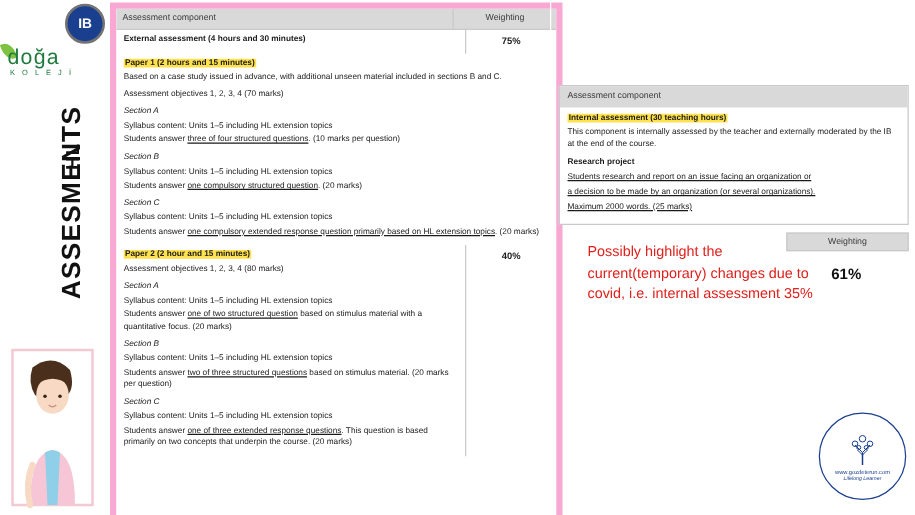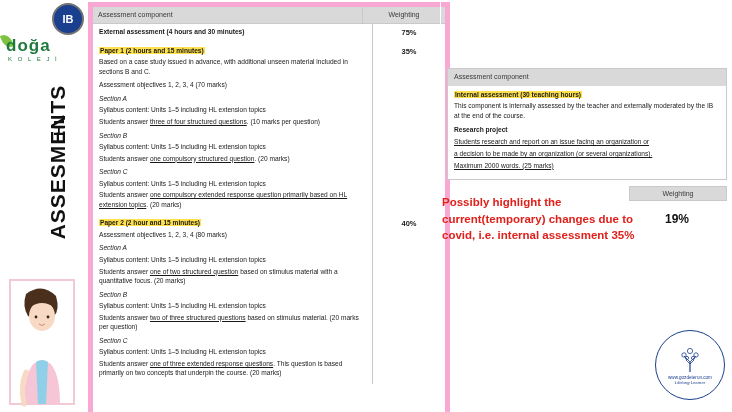--- a/index.html
+++ b/index.html
@@ -24,21 +24,21 @@
   .ib-badge{
     position:absolute;left:52px;top:3px;width:28px;height:28px;border-radius:50%;
     background:#1a3f8f;color:#fff;font-size:11px;font-weight:bold;
     display:flex;align-items:center;justify-content:center;
     border:2px solid #737373;
   }
   .logo-doga{
     position:absolute;left:6px;top:36px;width:70px;height:30px;
   }
   .logo-doga .dg{
-    font-size:17px;font-weight:bold;color:#1f7a3d;letter-spacing:1px;
+    font-size:17px;font-weight:normal;color:#1f7a3d;letter-spacing:1px;
   }
   .logo-doga .dg2{font-size:6px;color:#1f7a3d;letter-spacing:2px;margin-left:2px;}
   .leaf{
     position:absolute;left:2px;top:34px;width:10px;height:14px;
     background:#7ec242;border-radius:0 80% 0 80%;transform:rotate(-20deg);
   }
   .vert-title{
     position:absolute;left:-42px;top:150px;width:200px;
     transform:rotate(-90deg);transform-origin:center;
     font-size:21px;font-weight:bold;letter-spacing:1px;color:#111;
@@ -84,22 +84,22 @@
   .weighting-box{
     position:absolute;left:629px;top:186px;width:96px;
     border:1px solid #c9c9c9;background:#d9d9d9;
     font-size:7px;color:#3a3a3a;text-align:center;padding:3px 0;
   }
   .weighting-val{
     position:absolute;left:629px;top:212px;width:96px;text-align:center;
     font-size:12px;font-weight:bold;color:#111;
   }
   .note{
-    position:absolute;left:442px;top:194px;width:200px;
-    color:#e0201b;font-size:11.5px;font-weight:bold;line-height:1.45;
+    position:absolute;left:470px;top:194px;width:200px;
+    color:#e0201b;font-size:11.5px;font-weight:normal;line-height:1.45;
   }
   
   .seal{
     position:absolute;left:655px;top:330px;width:68px;height:68px;
     border:1px solid #1a3f8f;border-radius:50%;
     display:flex;flex-direction:column;align-items:center;justify-content:center;
   }
   .seal .url{font-size:4.6px;color:#1a3f8f;margin-top:1px;}
   .seal .tag{font-size:4.2px;color:#1a3f8f;font-style:italic;}
   .divider{
@@ -162,21 +162,20 @@
       <p><span>Students answer </span><span class="u">three of four structured questions</span><span>. (10 marks per question)</span></p>
 
       <p class="sec">Section B</p>
       <p>Syllabus content: Units 1–5 including HL extension topics</p>
       <p><span>Students answer </span><span class="u">one compulsory structured question</span><span>. (20 marks)</span></p>
 
       <p class="sec">Section C</p>
       <p>Syllabus content: Units 1–5 including HL extension topics</p>
       <p><span>Students answer </span><span class="u">one compulsory extended response question primarily based on HL extension topics</span><span>. (20 marks)</span></p>
     </div>
-    <div class="c2 pct b">35%</div>
   </div>
 
   <div class="trow">
     <div class="c1">
       <p><span class="hl">Paper 2 (2 hour and 15 minutes)</span></p>
       <p>Assessment objectives 1, 2, 3, 4 (80 marks)</p>
 
       <p class="sec">Section A</p>
       <p>Syllabus content: Units 1–5 including HL extension topics</p>
       <p><span>Students answer </span><span class="u">one of two structured question</span><span> based on stimulus material with a quantitative focus. (20 marks)</span></p>
@@ -202,21 +201,21 @@
     <p><span class="hl">Internal assessment (30 teaching hours)</span></p>
     <p>This component is internally assessed by the teacher and externally moderated by the IB at the end of the course.</p>
     <p class="b" style="margin-top:4px">Research project</p>
     <p class="ul">Students research and report on an issue facing an organization or</p>
     <p class="ul">a decision to be made by an organization (or several organizations).</p>
     <p class="ul">Maximum 2000 words. (25 marks)</p>
   </div>
 </div>
 
 <div class="weighting-box">Weighting</div>
-<div class="weighting-val">19%</div>
+<div class="weighting-val">61%</div>
 
 <div class="note">Possibly highlight the current(temporary) changes due to covid,  i.e. internal assessment 35%</div>
 
 <div class="seal">
   <svg width="30" height="28" viewBox="0 0 30 28">
     <path d="M15 26 L15 16" stroke="#1a3f8f" stroke-width="1.2"></path>
     <path d="M15 16 L9 10 M15 16 L21 10 M15 18 L11 14 M15 18 L19 14" stroke="#1a3f8f" stroke-width="0.8" fill="none"></path>
     <circle cx="9" cy="9" r="2.2" fill="none" stroke="#1a3f8f" stroke-width="0.8"></circle>
     <circle cx="21" cy="9" r="2.2" fill="none" stroke="#1a3f8f" stroke-width="0.8"></circle>
     <circle cx="15" cy="5" r="2.6" fill="none" stroke="#1a3f8f" stroke-width="0.8"></circle>

